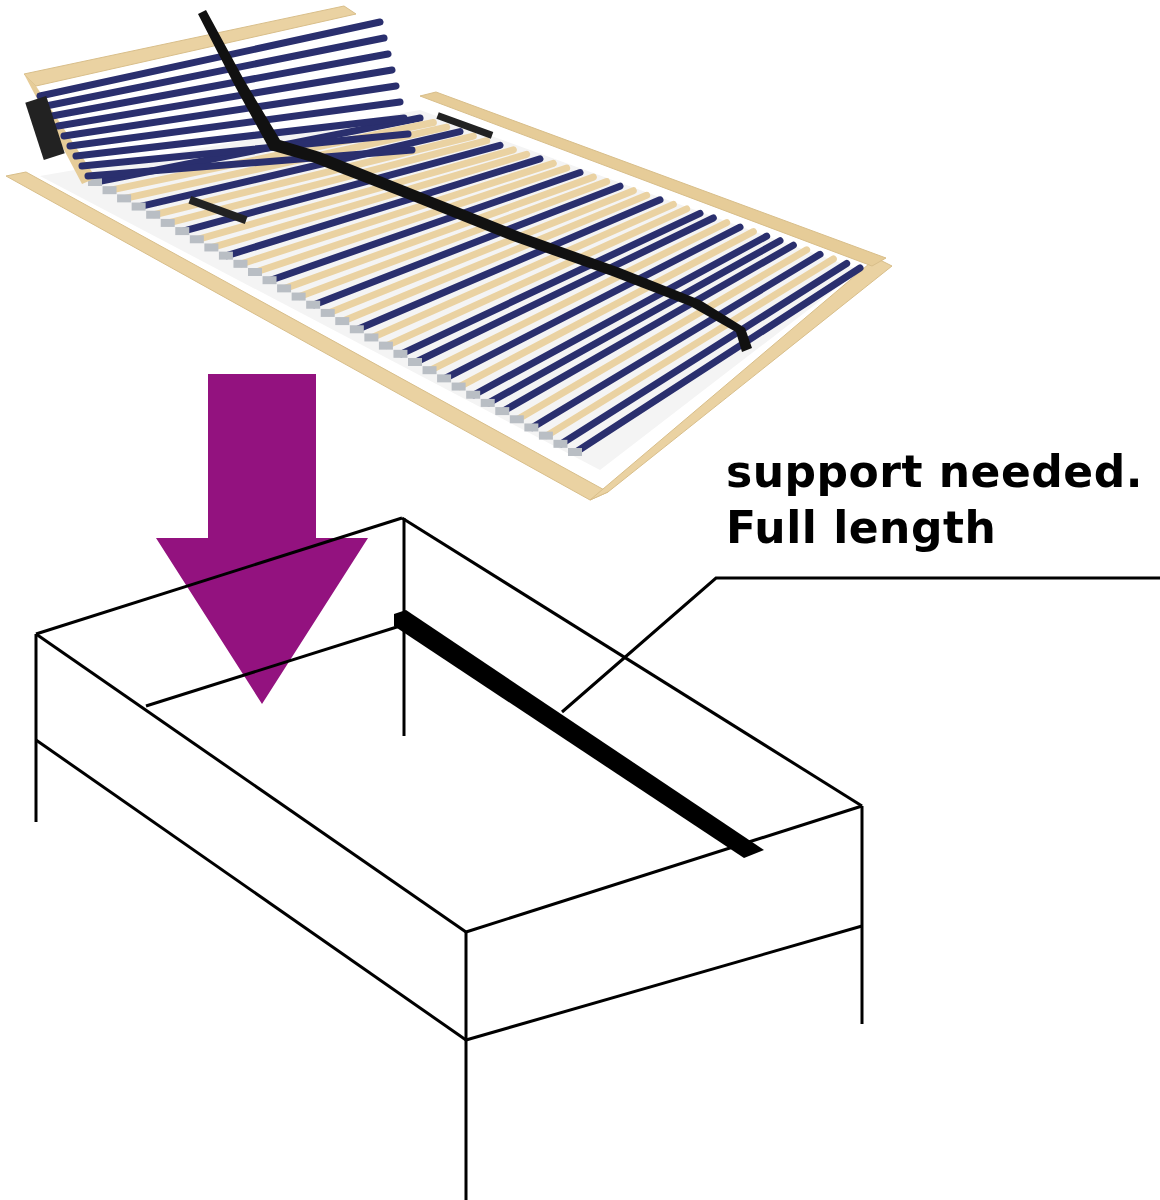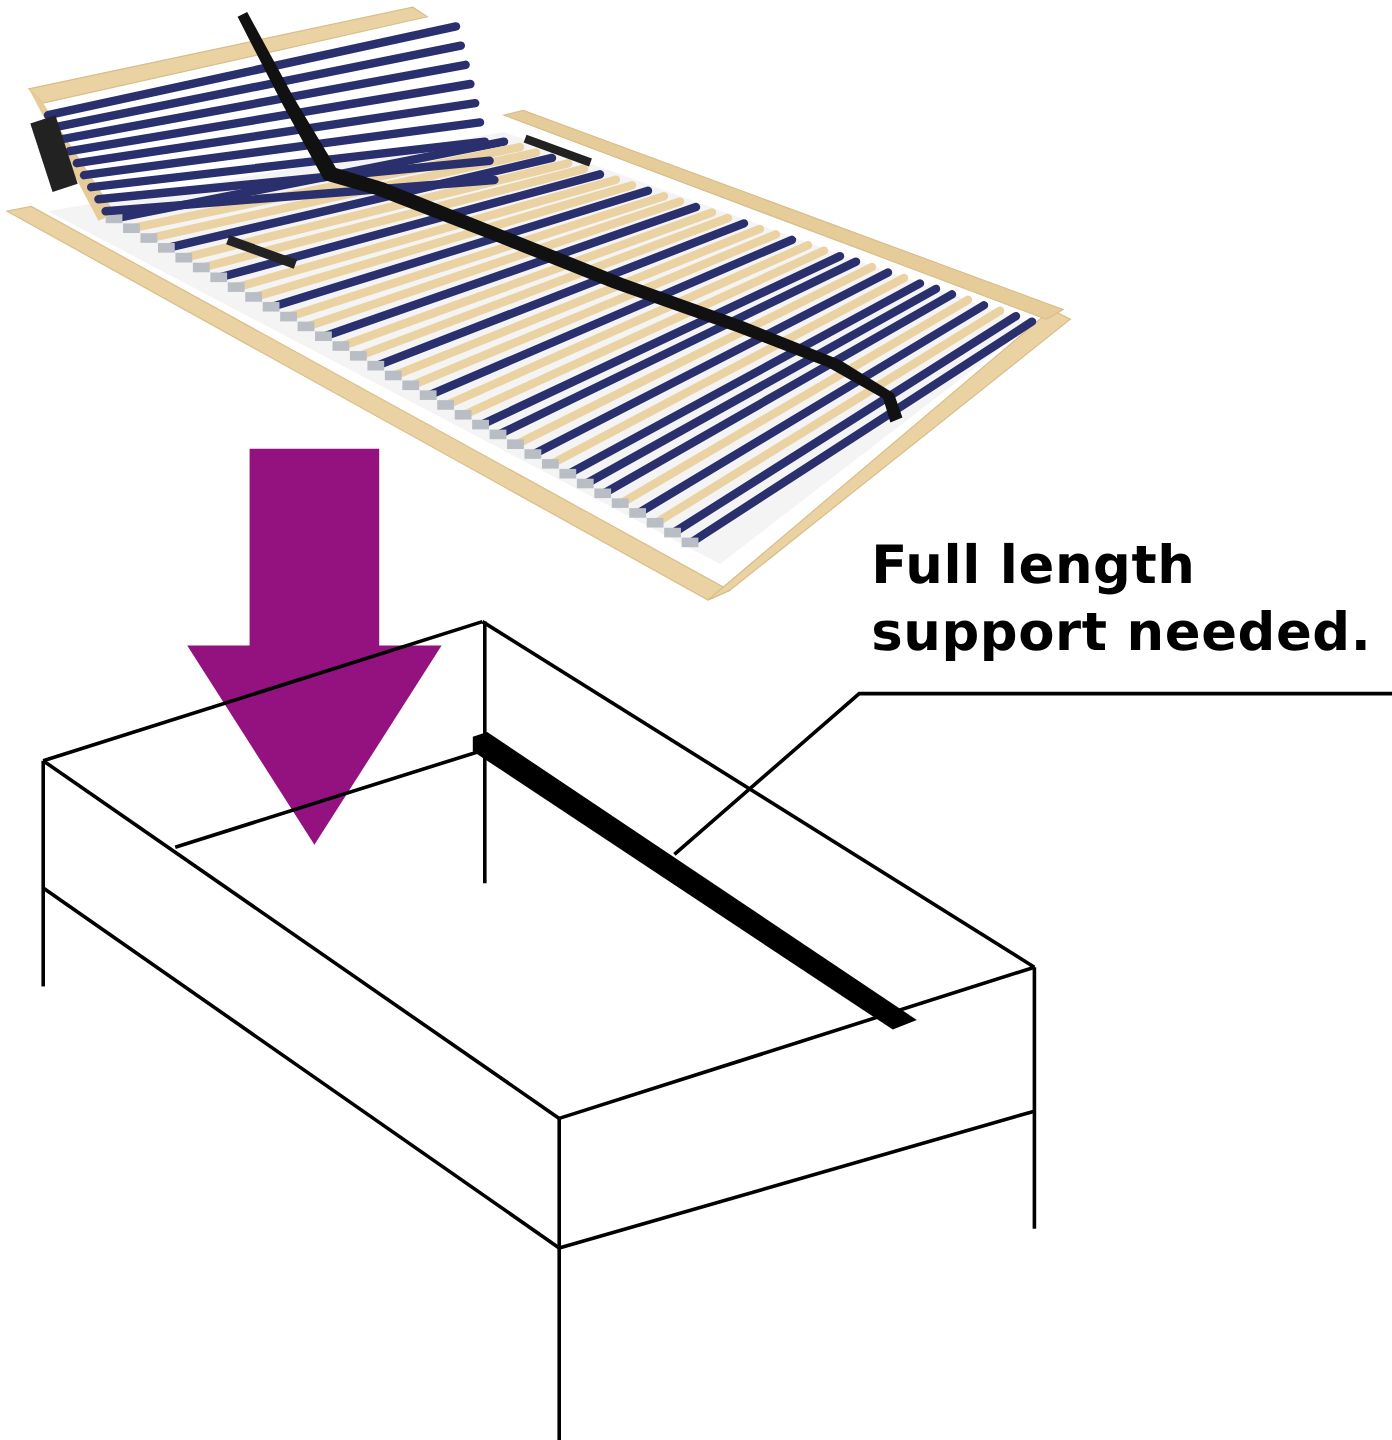--- a/index.html
+++ b/index.html
@@ -150,16 +150,16 @@
 
       <line x1="466" y1="932" x2="466" y2="1200"></line>
     </g>
 
     <polygon points="394,614 406,610 764,850 744,858 394,626" fill="#000"></polygon>
 
     <polyline points="562,712 716,578 1160,578" fill="none" stroke="#000" stroke-width="3"></polyline>
   </svg>
 
   <div class="caption">
+    <span>support needed.</span>
     <span>Full length</span>
-    <span>support needed.</span>
   </div>
 </div>
 
 </body></html>

